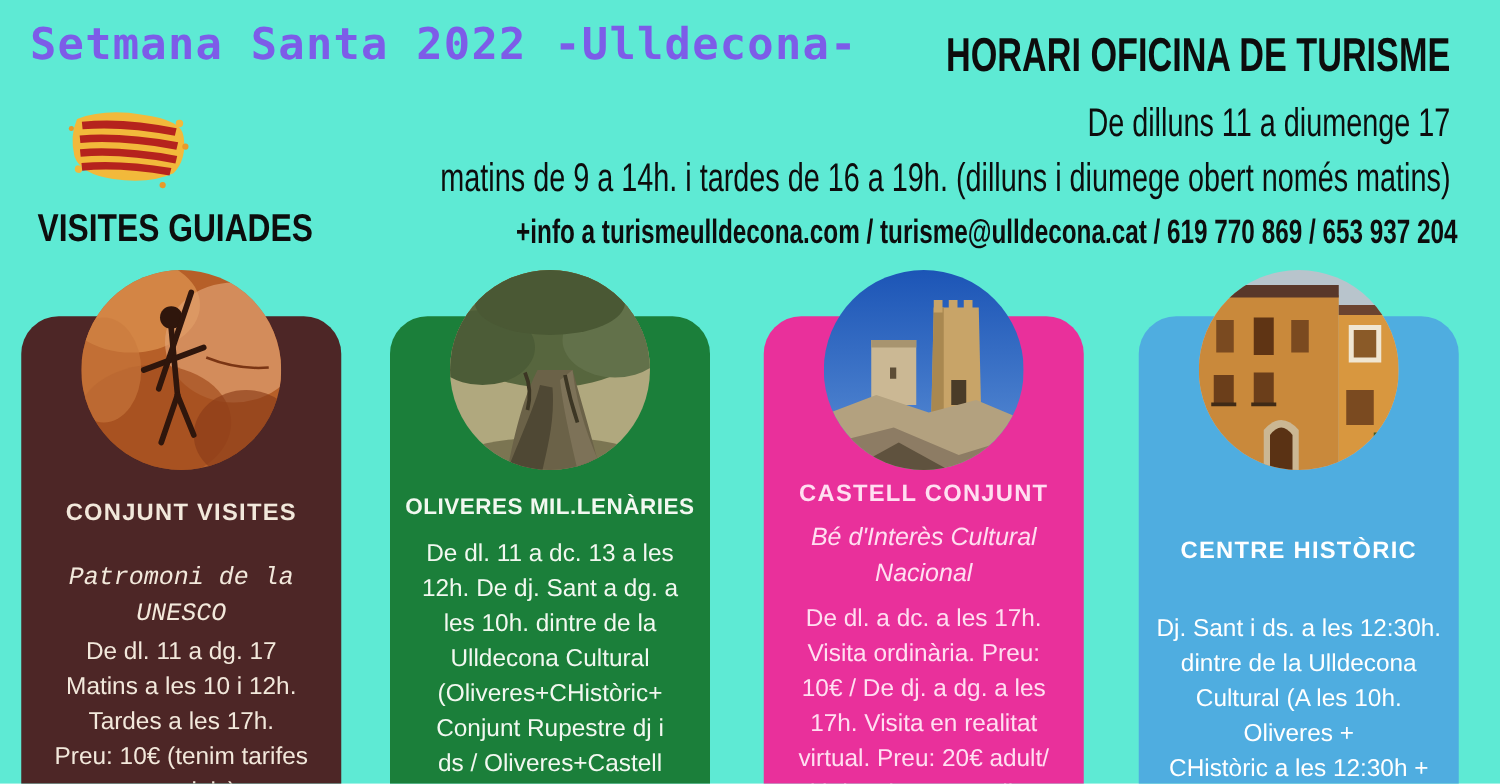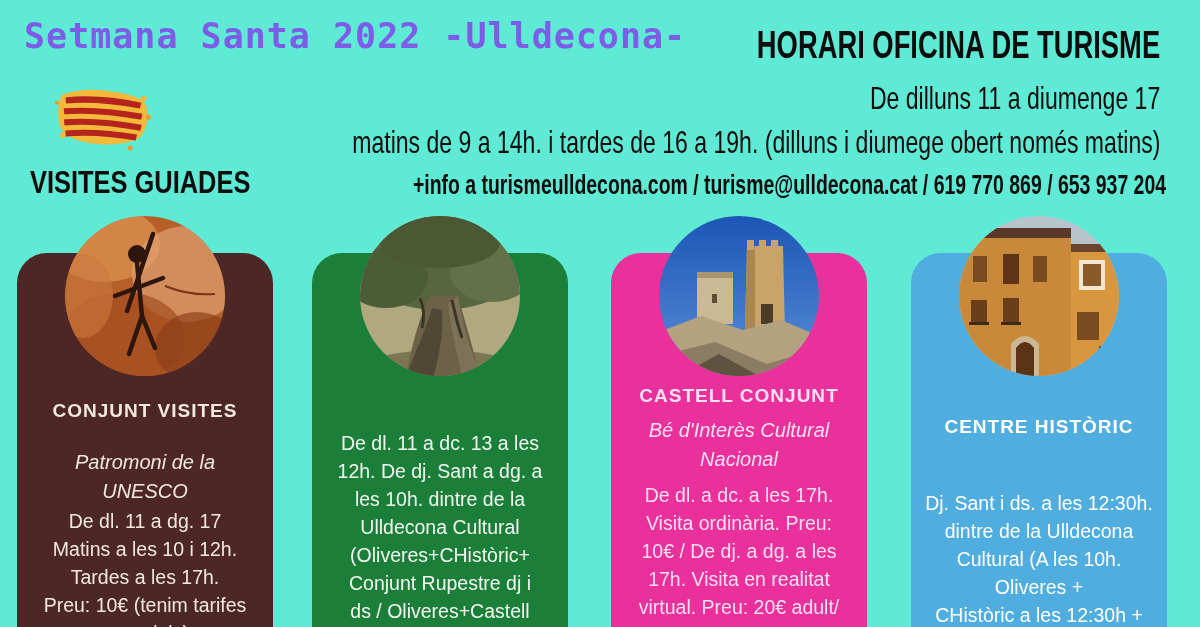--- a/index.html
+++ b/index.html
@@ -53,26 +53,26 @@
     border-radius:50%;overflow:hidden;
   }
   .circle svg{display:block;width:160px;height:160px;}
   .card-title{
     position:absolute;left:0;width:100%;margin:0;
     font-size:19px;font-weight:bold;letter-spacing:1px;white-space:nowrap;
   }
   .c1 .card-title{top:147px;}
   .c2 .card-title{top:142px;font-size:18px;letter-spacing:0.4px;}
   .c3 .card-title{top:132px;}
-  .c4 .card-title{top:163px;text-align:center;}
+  .c4 .card-title{top:177px;text-align:center;}
   .card-subtitle{
     position:absolute;left:-4%;width:108%;margin:0;
     font-size:20px;font-style:italic;line-height:29px;white-space:pre-line;
   }
-  .c1 .card-subtitle{top:195px;}
+  .c1 .card-subtitle{top:195px;font-family:Liberation Mono, monospace;}
   .c3 .card-subtitle{top:163px;}
   .card-body{
     position:absolute;left:-8%;width:116%;margin:0;
     font-size:19.5px;line-height:28px;white-space:pre-line;
   }
   .c1 .card-body{top:254px;}
   .c2 .card-body{top:176px;}
   .c3 .card-body{top:228px;}
   .c4 .card-body{top:236px;}
 </style>
@@ -147,20 +147,21 @@
         <ellipse cx="132" cy="56" rx="42" ry="30" fill="#62714a"></ellipse>
         <ellipse cx="80" cy="26" rx="60" ry="26" fill="#4a5834"></ellipse>
         <ellipse cx="80" cy="150" rx="72" ry="16" fill="#6e6847" opacity="0.8"></ellipse>
         <path d="M46 160 C54 118 62 96 70 80 L98 80 C104 102 112 128 120 160 Z" fill="#6b6248"></path>
         <path d="M46 160 C58 130 68 108 72 92 L82 94 C84 120 78 142 74 160 Z" fill="#4f4834"></path>
         <path d="M98 80 C102 112 112 138 122 160 L102 160 C96 134 90 108 88 88 Z" fill="#7d7258"></path>
         <path d="M60 82 Q66 96 62 112" stroke="#3c3624" stroke-width="3" fill="none"></path>
         <path d="M92 84 Q96 104 102 122" stroke="#3c3624" stroke-width="3" fill="none"></path>
       </svg>
     </div>
+    <h3 class="card-title">OLIVERES MIL.LENÀRIES</h3>
     <p class="card-subtitle"></p>
     <p class="card-body">De dl. 11 a dc. 13 a les
 12h. De dj. Sant a dg. a
 les 10h. dintre de la
 Ulldecona Cultural
 (Oliveres+CHistòric+
 Conjunt Rupestre dj i
 ds /  Oliveres+Castell
 Medieval +Conjunt</p>
   </section>

